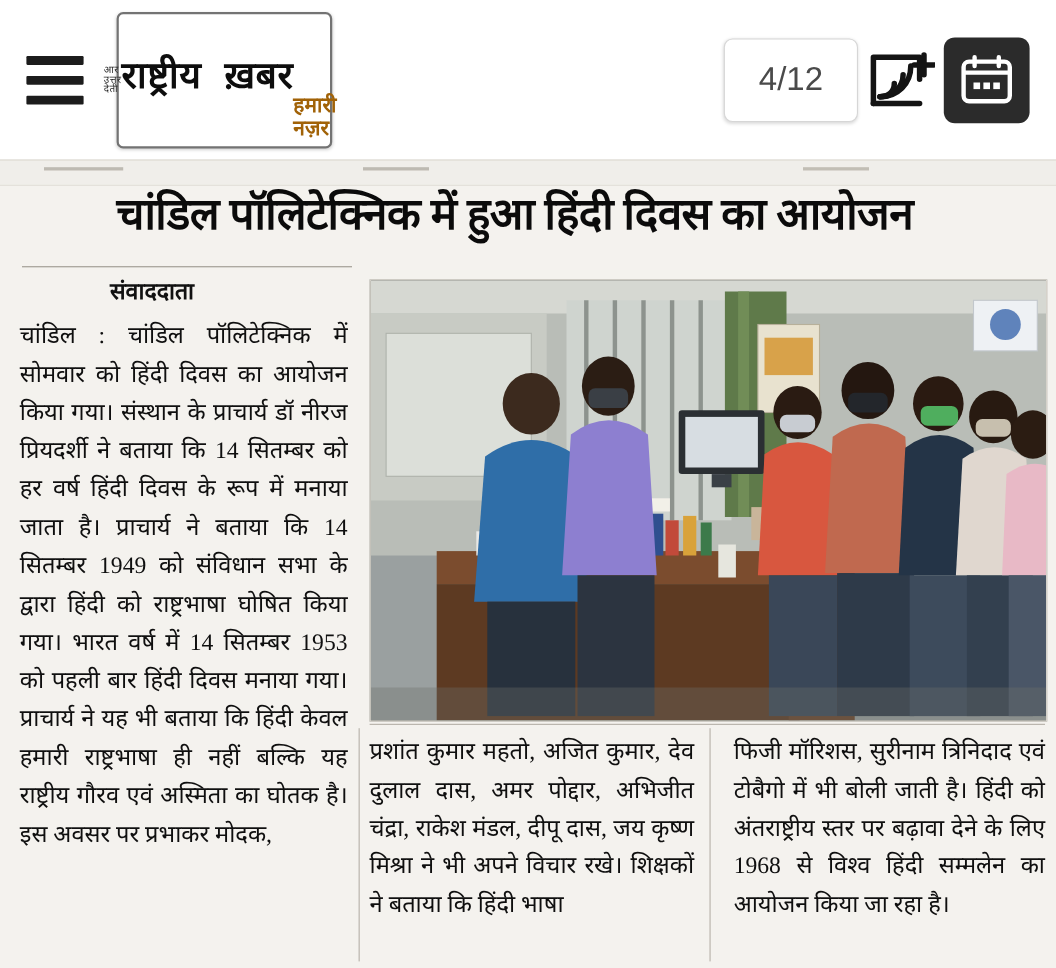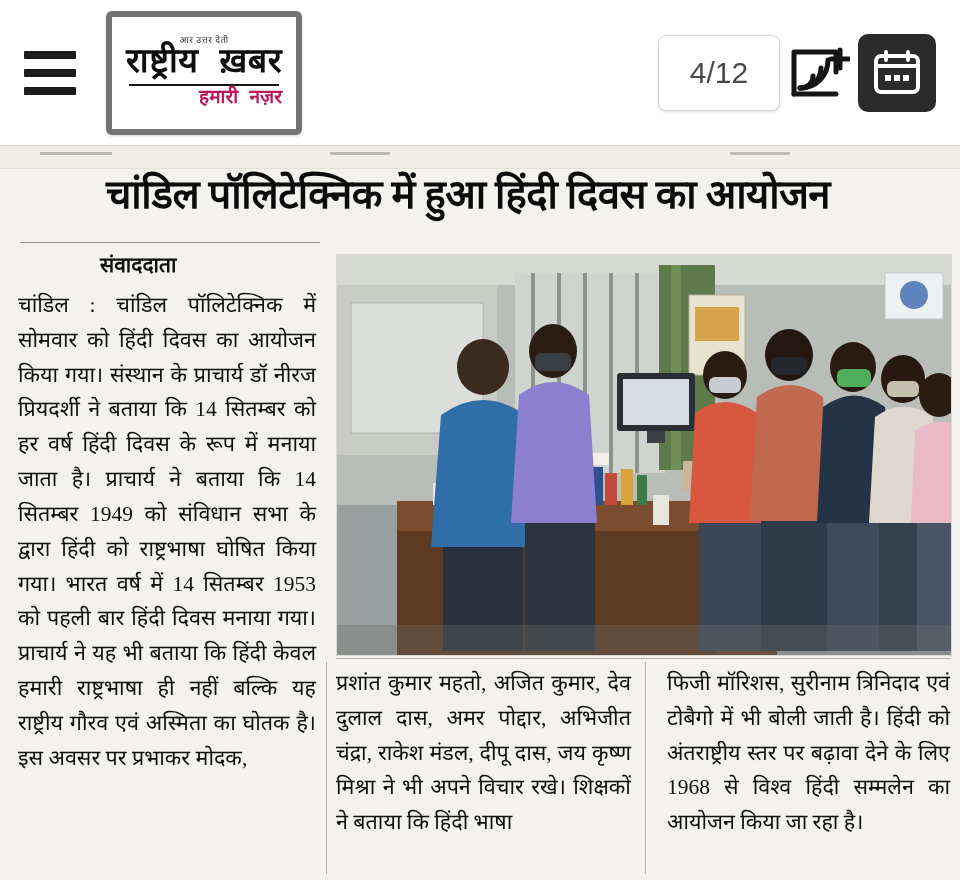--- a/index.html
+++ b/index.html
@@ -44,26 +44,26 @@
   .hamburger span {
     display: block;
     height: 8px;
     background: #1c1c1c;
     border-radius: 1px;
   }
 
   .masthead {
     width: 196px;
     height: 124px;
-    border: 6px solid #737373;
+    border: 2px solid #737373;
     border-radius: 6px;
     background: #ffffff;
     box-shadow: 0 1px 3px rgba(0,0,0,0.18);
     display: flex;
-    flex-direction: column;
+    flex-direction: row;
     align-items: center;
     justify-content: center;
     padding: 4px 6px;
     box-sizing: border-box;
     flex: 0 0 auto;
   }
   .masthead .mh-tiny {
     font-family: "Liberation Serif", serif;
     font-size: 9px;
     letter-spacing: 0.5px;
@@ -80,24 +80,24 @@
     letter-spacing: 0.5px;
     white-space: nowrap;
   }
   .masthead .mh-rule {
     width: 150px;
     height: 2px;
     background: #161616;
     margin: 3px 0 2px 0;
   }
   .masthead .mh-sub {
-    font-family: Liberation Mono, monospace;
+    font-family: Liberation Sans, sans-serif;
     font-weight: bold;
     font-size: 19px;
-    color: #be185d;
+    color: #a16207;
     line-height: 1.1;
     align-self: flex-end;
     margin-right: 8px;
   }
 
   .top-right {
     margin-left: auto;
     display: flex;
     align-items: center;
   }

